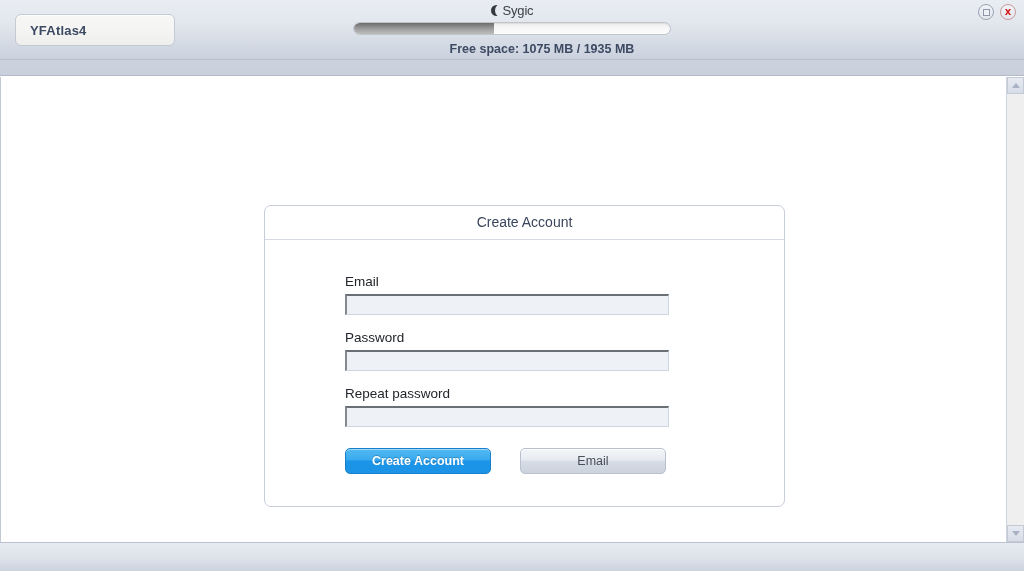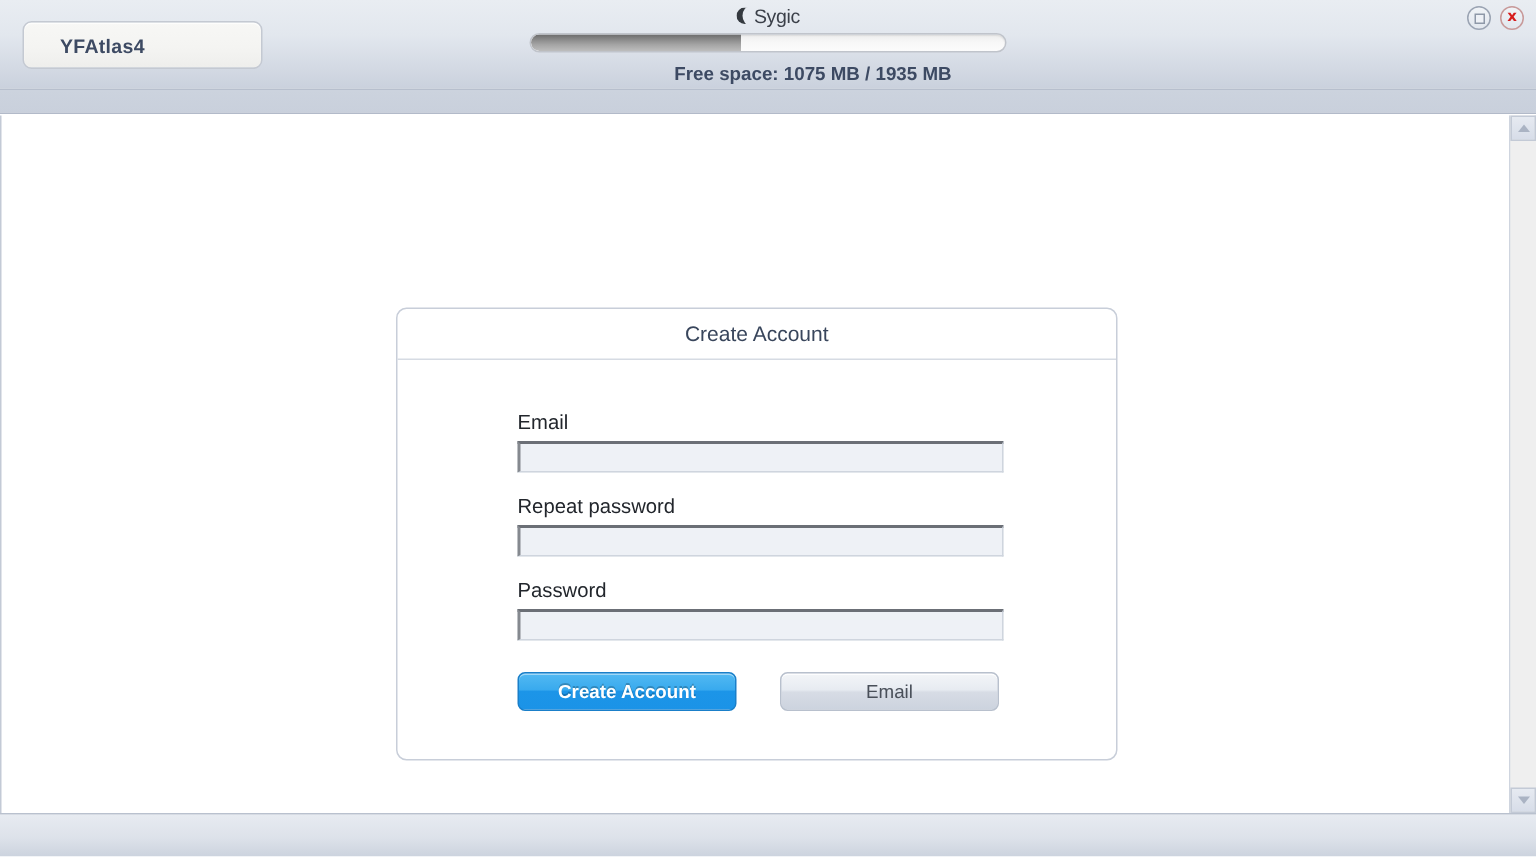--- a/index.html
+++ b/index.html
@@ -51,21 +51,21 @@
     height: 32px;
     background: linear-gradient(to bottom, #f7f7f5 0%, #f4f4f2 55%, #eeeeec 100%);
     border: 1px solid #c4c9d2;
     border-radius: 6px;
     box-sizing: border-box;
     display: flex;
     align-items: center;
     box-shadow: 0 1px 1px rgba(255,255,255,0.85) inset;
   }
   .device-tab-label {
-    margin-left: 24px;
+    margin-left: 14px;
     font-size: 13px;
     font-weight: bold;
     color: #3d4a63;
     letter-spacing: 0.2px;
   }
 
   
   .brand {
     position: absolute;
     left: 0; top: 2px;
@@ -221,21 +221,21 @@
     left: 0; top: 17px;
     width: 17px;
     bottom: 17px;
     background: #efefef;
   }
 
   
   .panel {
     position: absolute;
     left: 263px; top: 128px;
-    width: 481px;
+    width: 521px;
     height: 302px;
     background: #ffffff;
     border: 1px solid #c8ced9;
     border-radius: 7px;
     box-sizing: border-box;
   }
   .panel-title {
     height: 33px;
     line-height: 33px;
     text-align: center;
@@ -353,26 +353,26 @@
       <div class="panel-title">Create Account</div>
 
       <div class="panel-body">
 
         <div class="field-group">
           <div class="field-label">Email</div>
           <input class="field-input" type="text" placeholder="" style="">
         </div>
 
         <div class="field-group">
-          <div class="field-label">Repeat password</div>
+          <div class="field-label">Password</div>
           <input class="field-input" type="password" placeholder="" style="">
         </div>
 
         <div class="field-group">
-          <div class="field-label">Password</div>
+          <div class="field-label">Repeat password</div>
           <input class="field-input" type="password" placeholder="" style="">
         </div>
 
         <div class="btn-row">
           <div class="btn btn-primary">Create Account</div>
           <div class="btn btn-secondary">Email</div>
         </div>
 
       </div>
     </div>

